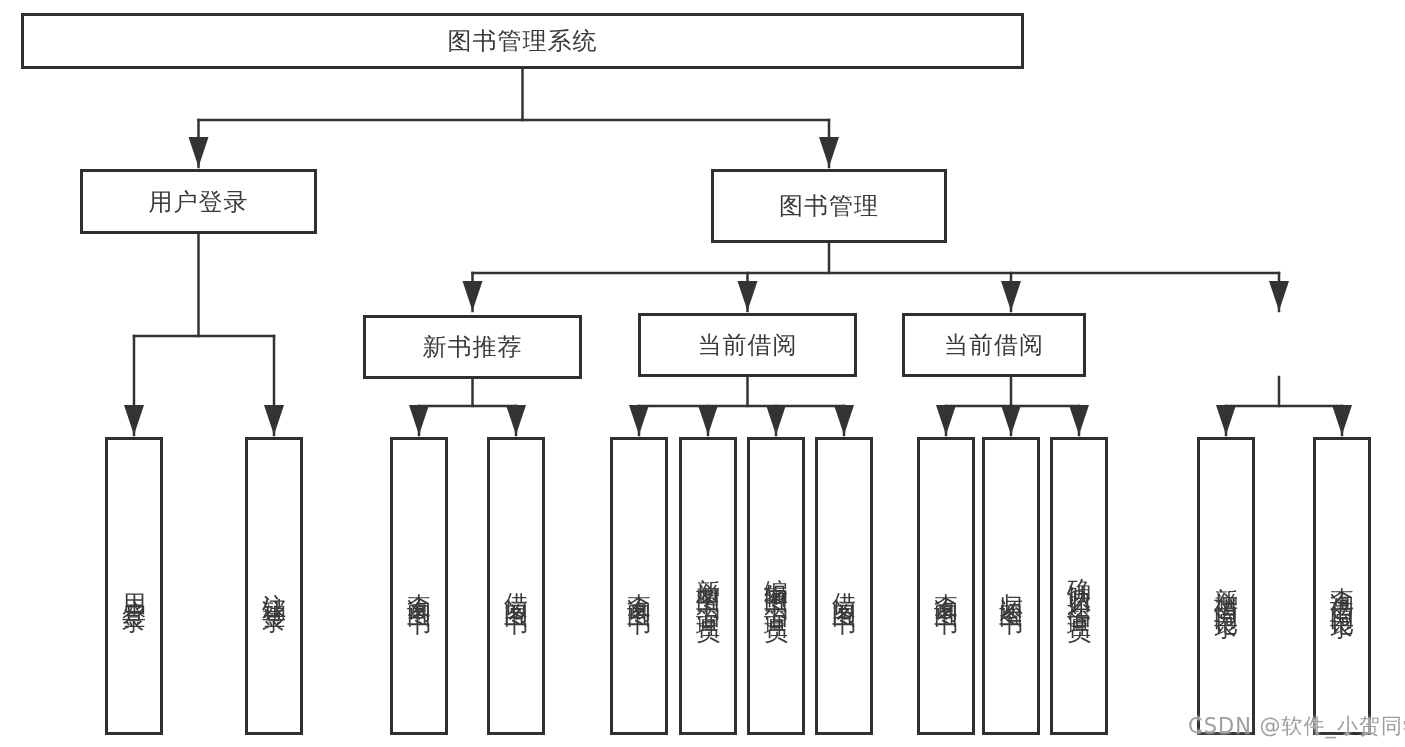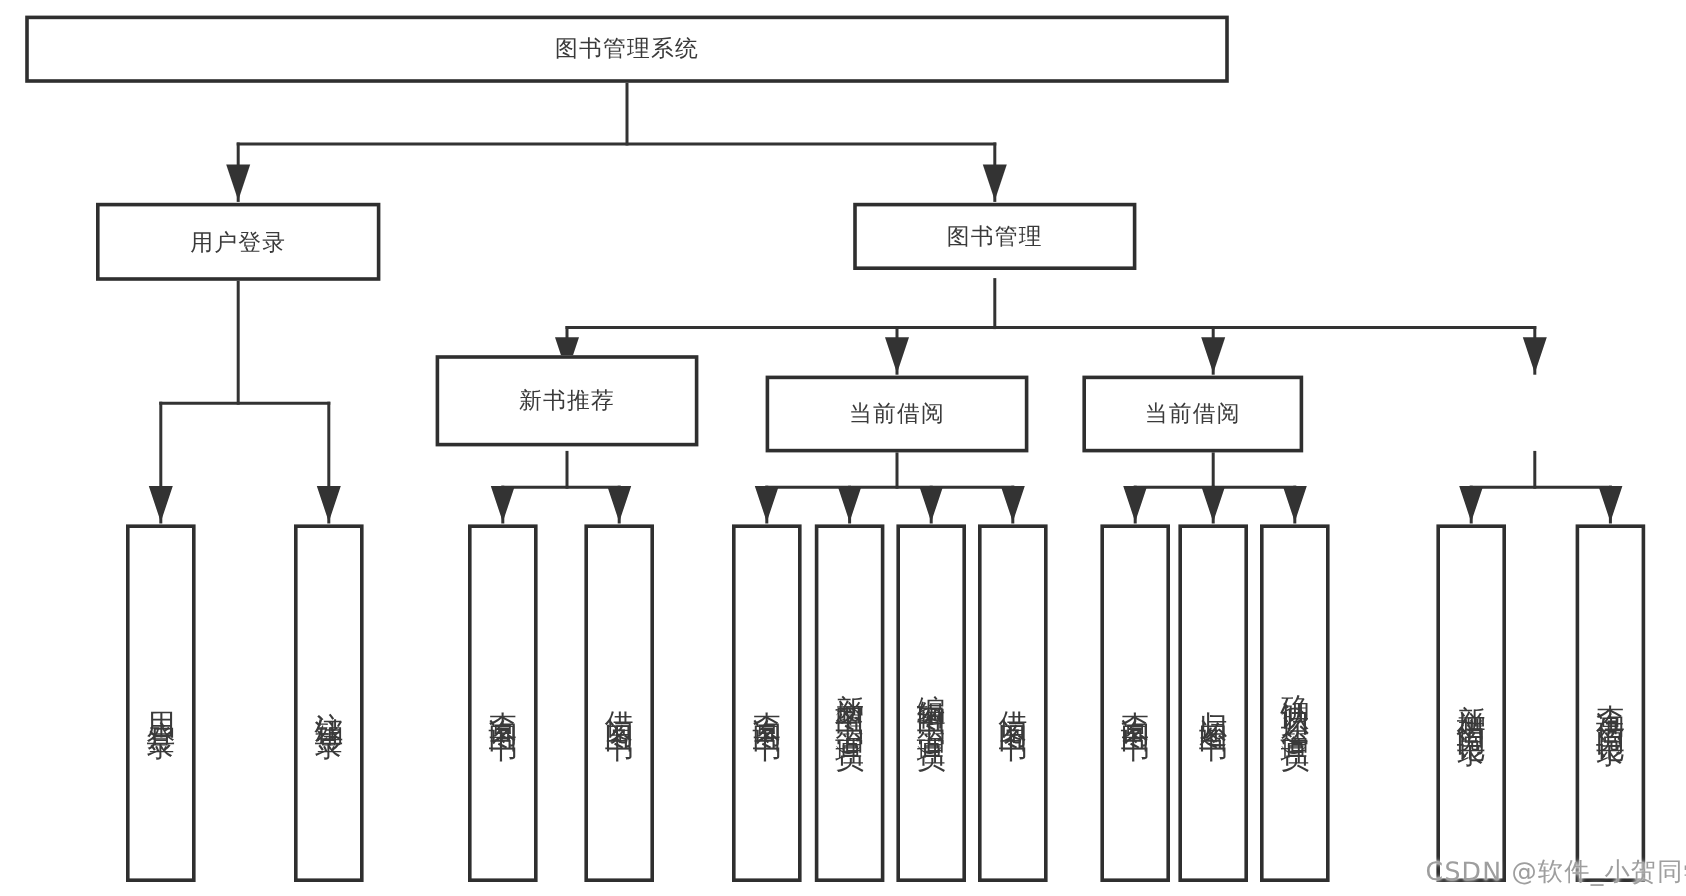--- a/index.html
+++ b/index.html
@@ -21,35 +21,35 @@
     position: absolute;
     box-sizing: border-box;
     border: 3px solid #2f2f2f;
     background: #ffffff;
     display: flex;
     align-items: center;
     justify-content: center;
     text-align: center;
     color: #3a3a3a;
   }
-  .box.h { font-size: 19px; letter-spacing: 1px; }
+  .box.h { font-size: 24px; letter-spacing: 1px; }
   .box.v {
     writing-mode: vertical-rl;
     font-size: 24px;
     letter-spacing: 6px;
     line-height: 1;
     padding: 6px 0;
   }
   
   .n-root  { left: 21px;  top: 13px;  width: 1003px; height: 56px; }
   
   .n-l2a   { left: 80px;  top: 169px; width: 237px; height: 65px; }
-  .n-l2b   { left: 711px; top: 169px; width: 236px; height: 56px; text-align: center; }
+  .n-l2b   { left: 711px; top: 169px; width: 236px; height: 74px; text-align: center; }
   
-  .n-l3a   { left: 363px;  top: 296px; width: 219px; height: 76px; }
+  .n-l3a   { left: 363px;  top: 315px; width: 219px; height: 64px; }
   .n-l3b   { left: 638px;  top: 313px; width: 219px; height: 64px; }
   .n-l3c   { left: 902px;  top: 313px; width: 184px; height: 64px; }
   .n-l3d   { left: 1170px; top: 313px; width: 218px; height: 64px; }
   
   .leaf    { top: 437px; width: 58px; height: 298px; }
   .lf-1a { left: 105px; }  .lf-1b { left: 245px; }
   .lf-2a { left: 390px; }  .lf-2b { left: 487px; }
   .lf-3a { left: 610px; }  .lf-3b { left: 679px; }
   .lf-3c { left: 747px; }  .lf-3d { left: 815px; }
   .lf-4a { left: 917px; }  .lf-4b { left: 982px; }

